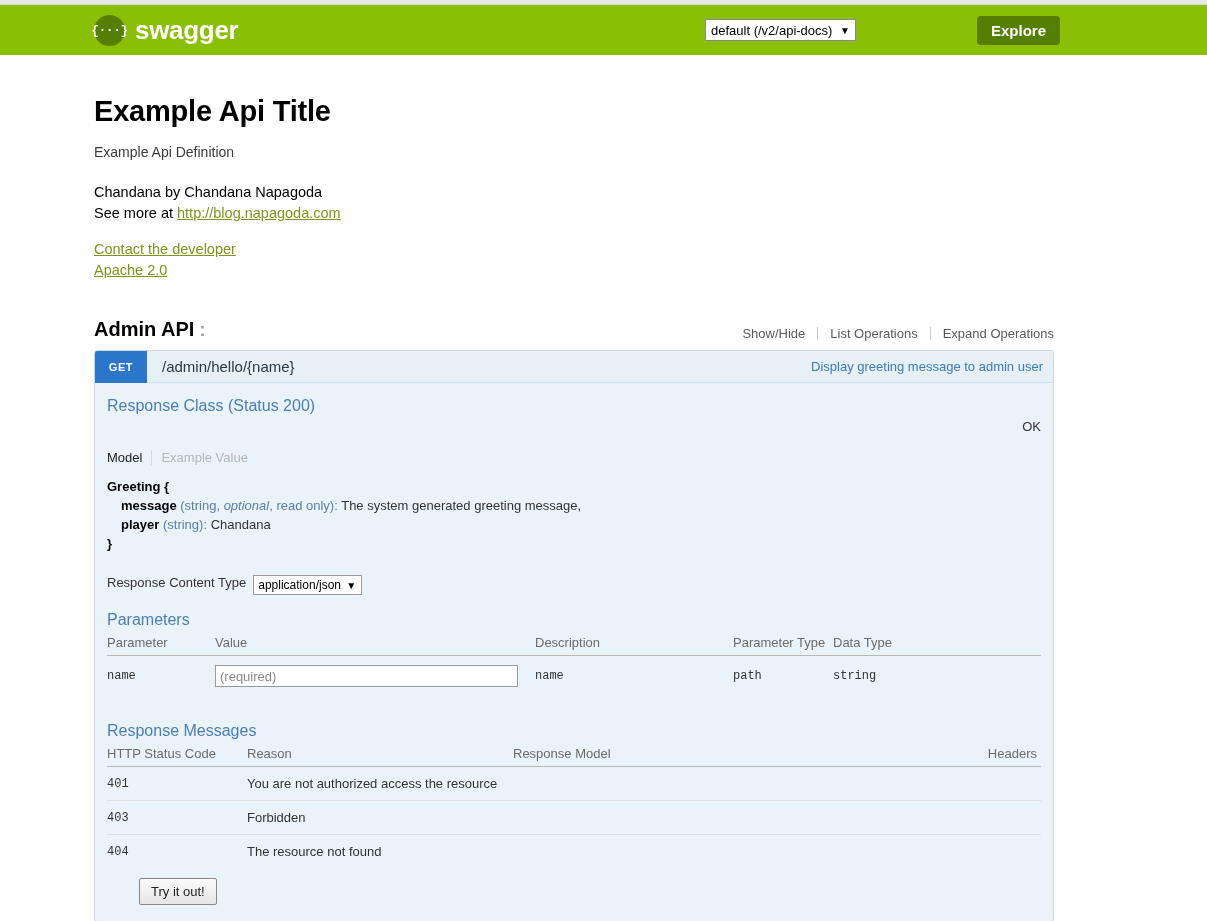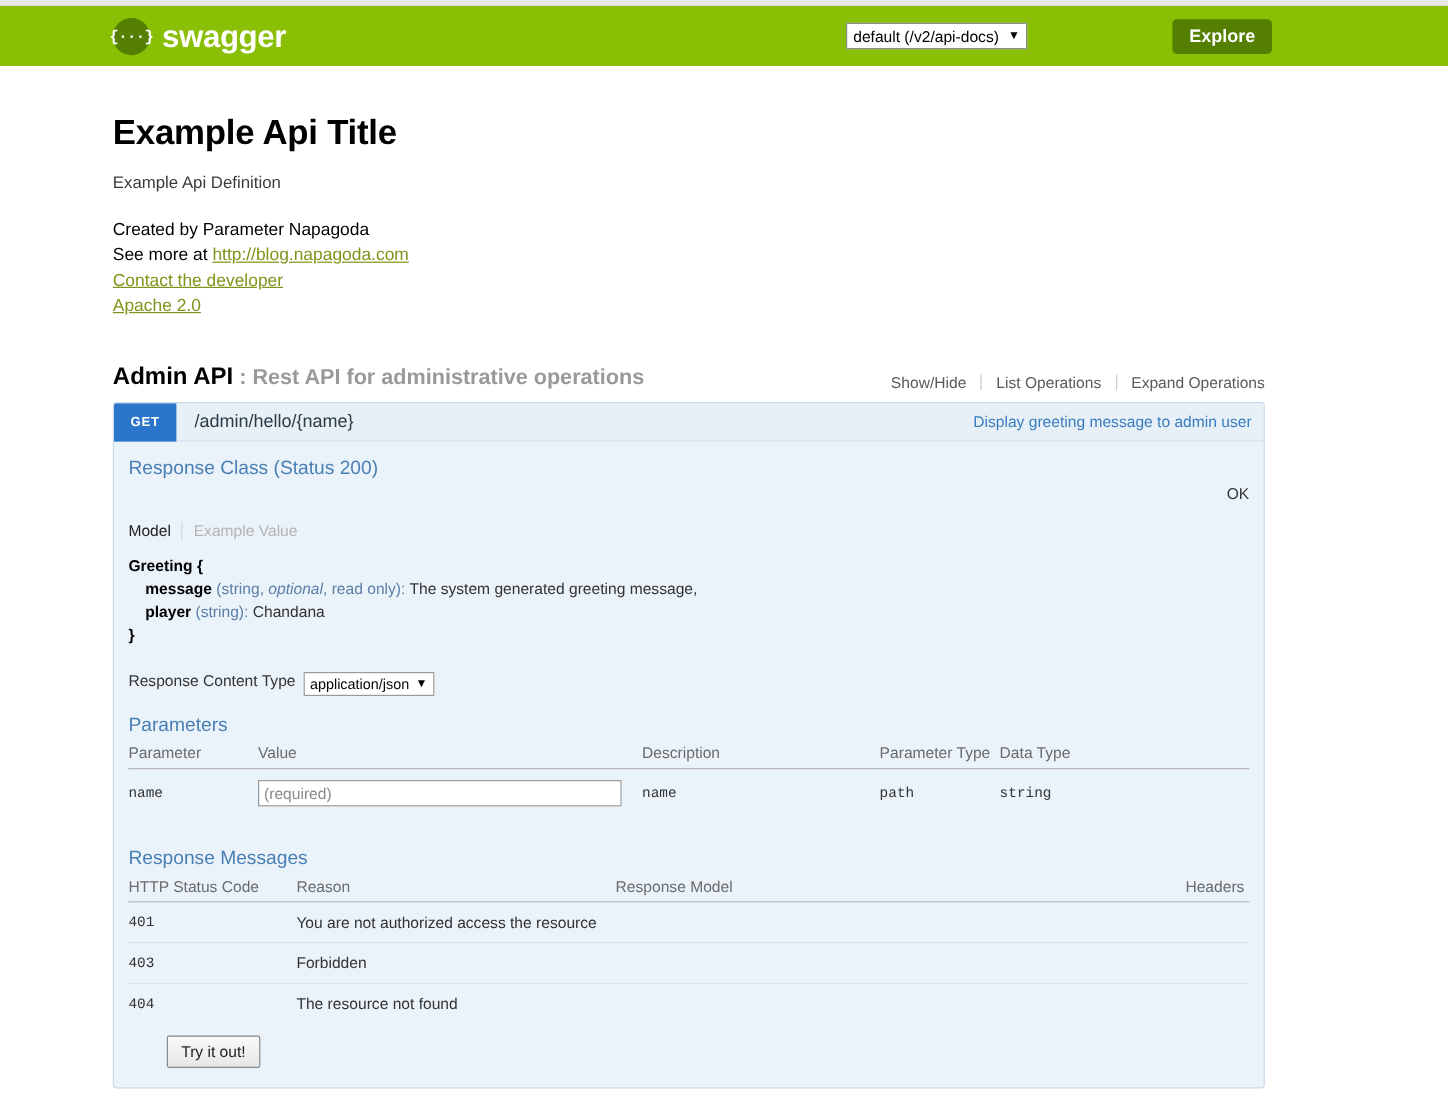--- a/index.html
+++ b/index.html
@@ -100,21 +100,21 @@
   .info-line {
     font-size: 14.5px;
     color: #000000;
     line-height: 20.5px;
   }
   .info-link {
     color: #80931a;
     text-decoration: underline;
     cursor: pointer;
   }
-  .info-block-links { margin-top: 1px; }
+  .info-block-links { margin-top: 16px; }
 
   
   .resource {
     margin-top: 38px;
   }
   .resource-head {
     display: flex;
     align-items: baseline;
     position: relative;
     padding-bottom: 9px;
@@ -317,37 +317,36 @@
     </span>
     <button class="explore-btn">Explore</button>
   </div>
 </div>
 
 <div class="page">
 
   <div class="info-section">
     <h1 class="api-title">Example Api Title</h1>
     <div class="api-desc">Example Api Definition</div>
-    <div class="info-line">Created by Parameter Napagoda</div>
+    <div class="info-line">Chandana by Chandana Napagoda</div>
     <div class="info-line">
       <span>See more at </span><a class="info-link" href="#">http://blog.napagoda.com</a>
     </div>
     <div class="info-line info-block-links">
       <a class="info-link" href="#">Contact the developer</a>
     </div>
     <div class="info-line">
       <a class="info-link" href="#">Apache 2.0</a>
     </div>
   </div>
 
   <div class="resource">
     <div class="resource-head">
       <span class="resource-title">Admin API</span>
       <span class="resource-sub"> : </span>
-      <span class="resource-sub">Rest API for administrative operations</span>
       <div class="resource-ops">
         <span class="op-link">Show/Hide</span>
         <span class="divider"></span>
         <span class="op-link">List Operations</span>
         <span class="divider"></span>
         <span class="op-link">Expand Operations</span>
       </div>
     </div>
 
     <div class="operation">

